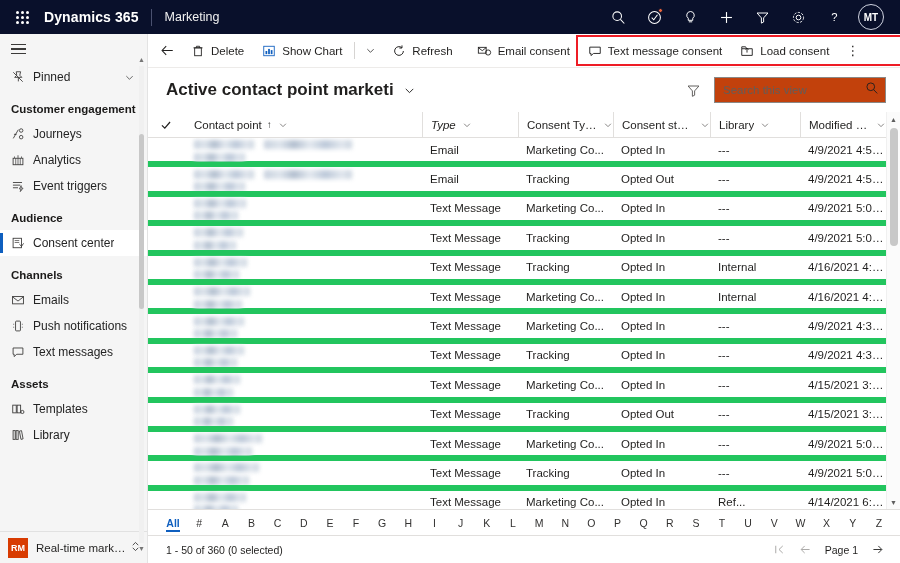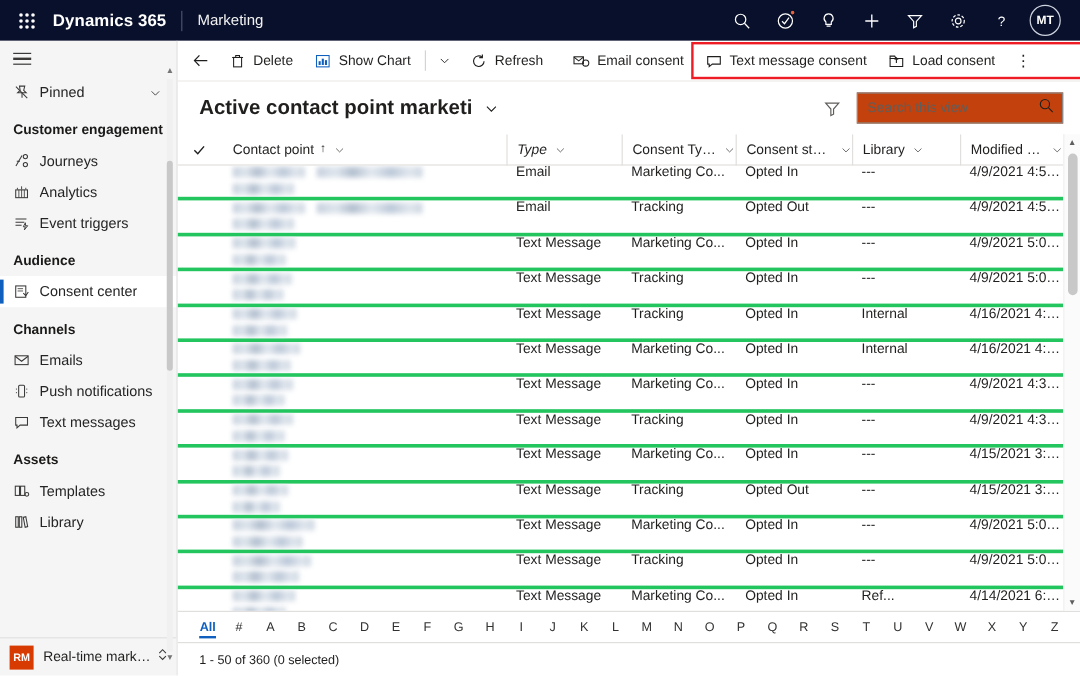--- a/index.html
+++ b/index.html
@@ -133,21 +133,21 @@
   .ck-col { width: 26px; flex: 0 0 26px; display: flex; align-items: center; justify-content: flex-start; cursor: pointer; }
   .hcell {
     display: flex; align-items: center; height: 26px; border-left: 1px solid #e1dfdd;
     padding-left: 8px; cursor: pointer; overflow: hidden; white-space: nowrap;
   }
   .hcell .hlabel { overflow: hidden; text-overflow: ellipsis; }
   .hcell .sortarrow { margin-left: 5px; font-size: 10px; }
   .hcell .hchev { margin-left: 6px; display: flex; align-items: center; }
   .gridbody { flex: 1; overflow: hidden; position: relative; }
   .row {
-    height: 29.4px; display: flex; border-bottom: 3px solid #22c55e;
+    height: 29.4px; display: flex; align-items: center; border-bottom: 6px solid #22c55e;
     font-size: 11.5px; color: #201f1e; padding-left: 12px;
   }
   .cell { padding-left: 8px; overflow: hidden; white-space: nowrap; text-overflow: ellipsis; }
   .blur {
     display: inline-block; height: 9px; border-radius: 1px;
     background: linear-gradient(90deg,#c3cddb 0%,#dde4ec 18%,#aebbcc 34%,#e2e8ef 52%,#b8c5d6 70%,#dfe5ed 88%,#c9d3de 100%);
     filter: blur(2.1px); vertical-align: middle; opacity: .95;
   }
   .blur2 { margin-top: 3px; }
 
@@ -732,17 +732,38 @@
           <div class="alpha">U</div>
           <div class="alpha">V</div>
           <div class="alpha">W</div>
           <div class="alpha">X</div>
           <div class="alpha">Y</div>
           <div class="alpha">Z</div>
         </div>
 
       <div class="footer">
         <span>1 - 50 of 360 (0 selected)</span>
+        <div class="pager">
+          <div class="pg-btn disabled">
+            <svg width="13" height="13" viewBox="0 0 16 16">
+                <line x1="3.4" y1="3.4" x2="3.4" y2="12.6" stroke="currentColor" stroke-width="1.1"></line>
+                <path d="M12 3.6 L7.4 8 L12 12.4" fill="none" stroke="currentColor" stroke-width="1.1"></path>
+              </svg>
+          </div>
+          <div class="pg-btn disabled">
+            <svg width="13" height="13" viewBox="0 0 16 16">
+                <line x1="3" y1="8" x2="13" y2="8" stroke="currentColor" stroke-width="1.1"></line>
+                <path d="M7 3.6 L2.6 8 L7 12.4" fill="none" stroke="currentColor" stroke-width="1.1"></path>
+              </svg>
+          </div>
+          <span class="pg-label">Page 1</span>
+          <div class="pg-btn">
+            <svg width="13" height="13" viewBox="0 0 16 16">
+                <line x1="3" y1="8" x2="13" y2="8" stroke="currentColor" stroke-width="1.1"></line>
+                <path d="M9 3.6 L13.4 8 L9 12.4" fill="none" stroke="currentColor" stroke-width="1.1"></path>
+              </svg>
+          </div>
+        </div>
       </div>
 
     </div>
   </div>
 </div>
 
 </body></html>

